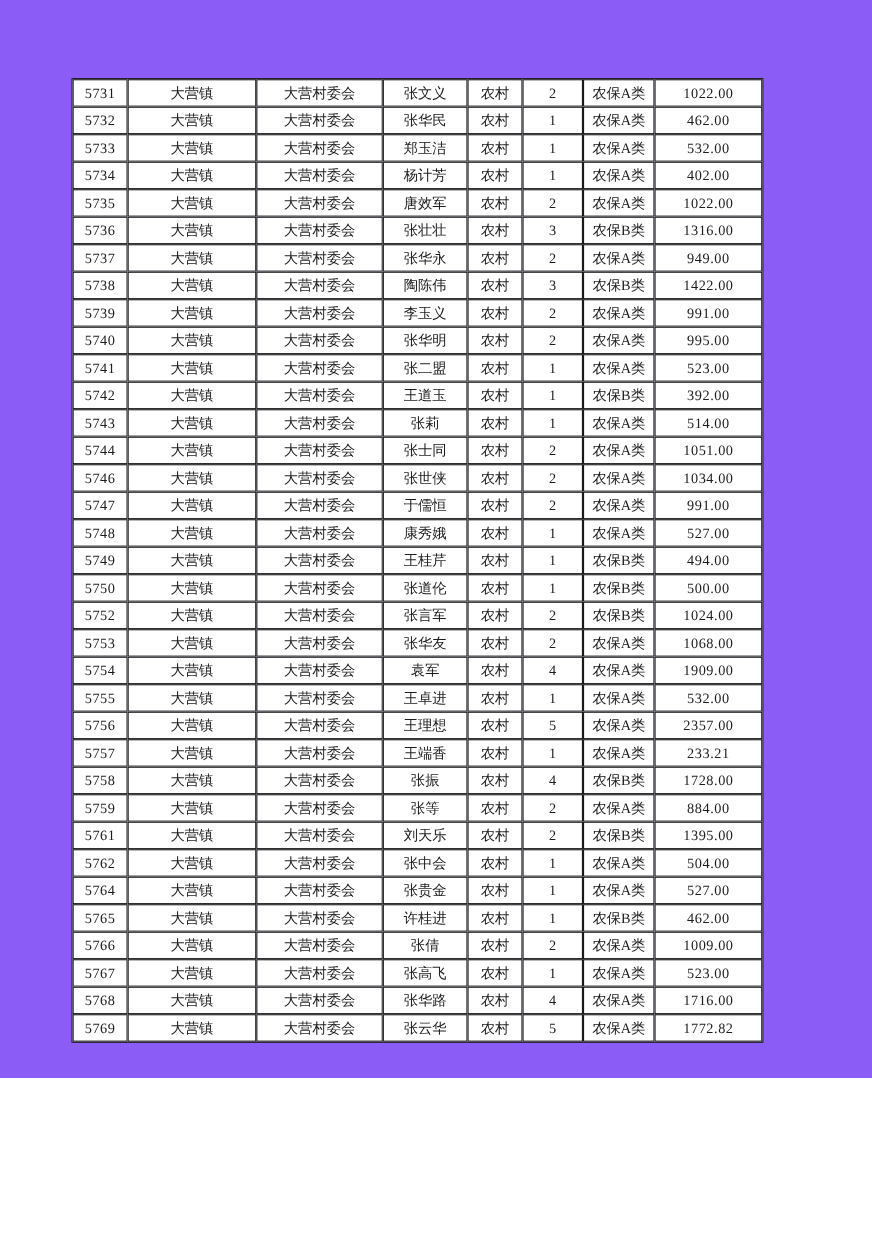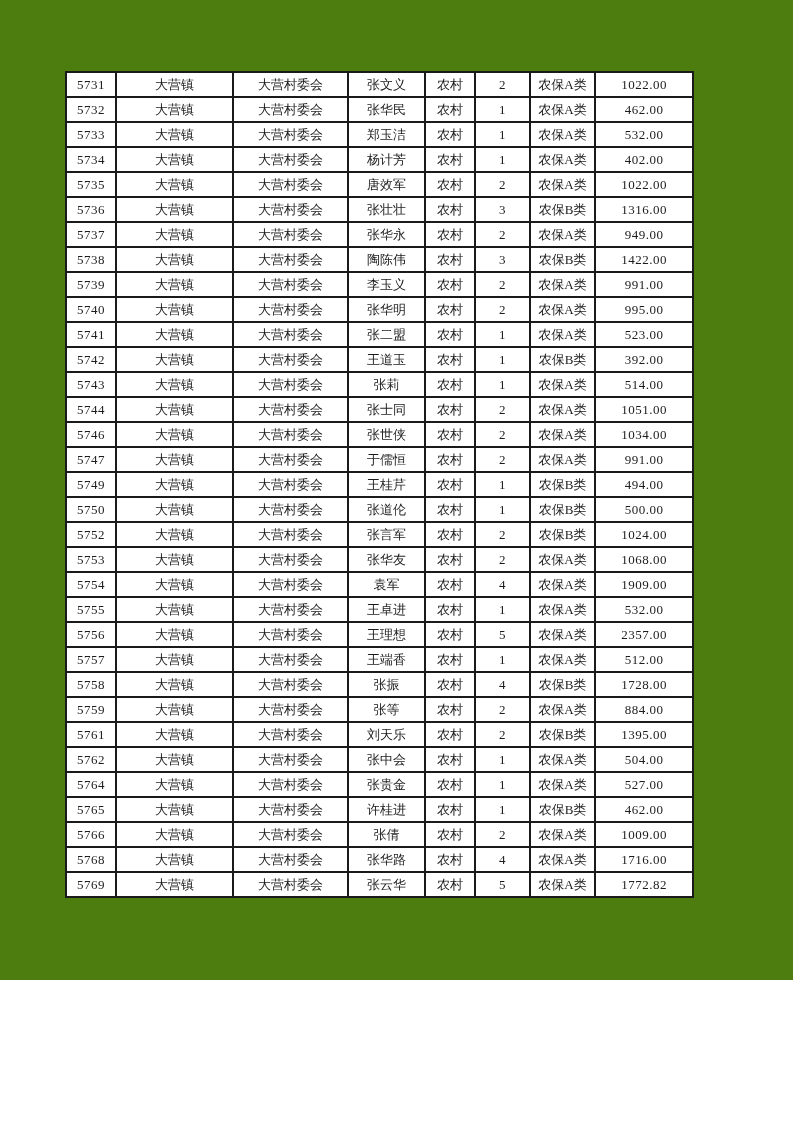--- a/index.html
+++ b/index.html
@@ -13,21 +13,21 @@
     position: relative;
     font-family: "Liberation Serif", "DejaVu Serif", serif;
     color: #1c1c1c;
   }
   .page {
     position: absolute;
     left: 0;
     top: 0;
     width: 793px;
     height: 980px;
-    background: #4d7c0f;
+    background: #8b5cf6;
     overflow: hidden;
   }
   table.data-table {
     position: absolute;
     left: 65px;
     top: 71px;
     width: 627px;
     border-collapse: separate;
     border-spacing: 0;
     table-layout: fixed;
@@ -220,20 +220,30 @@
           <td class="num">5747</td>
           <td>大营镇</td>
           <td>大营村委会</td>
           <td>于儒恒</td>
           <td>农村</td>
           <td class="num">2</td>
           <td>农保A类</td>
           <td class="num">991.00</td>
         </tr>
         <tr>
+          <td class="num">5748</td>
+          <td>大营镇</td>
+          <td>大营村委会</td>
+          <td>康秀娥</td>
+          <td>农村</td>
+          <td class="num">1</td>
+          <td>农保A类</td>
+          <td class="num">527.00</td>
+        </tr>
+        <tr>
           <td class="num">5749</td>
           <td>大营镇</td>
           <td>大营村委会</td>
           <td>王桂芹</td>
           <td>农村</td>
           <td class="num">1</td>
           <td>农保B类</td>
           <td class="num">494.00</td>
         </tr>
         <tr>
@@ -297,21 +307,21 @@
           <td class="num">2357.00</td>
         </tr>
         <tr>
           <td class="num">5757</td>
           <td>大营镇</td>
           <td>大营村委会</td>
           <td>王端香</td>
           <td>农村</td>
           <td class="num">1</td>
           <td>农保A类</td>
-          <td class="num">512.00</td>
+          <td class="num">233.21</td>
         </tr>
         <tr>
           <td class="num">5758</td>
           <td>大营镇</td>
           <td>大营村委会</td>
           <td>张振</td>
           <td>农村</td>
           <td class="num">4</td>
           <td>农保B类</td>
           <td class="num">1728.00</td>
@@ -368,20 +378,30 @@
         </tr>
         <tr>
           <td class="num">5766</td>
           <td>大营镇</td>
           <td>大营村委会</td>
           <td>张倩</td>
           <td>农村</td>
           <td class="num">2</td>
           <td>农保A类</td>
           <td class="num">1009.00</td>
+        </tr>
+        <tr>
+          <td class="num">5767</td>
+          <td>大营镇</td>
+          <td>大营村委会</td>
+          <td>张高飞</td>
+          <td>农村</td>
+          <td class="num">1</td>
+          <td>农保A类</td>
+          <td class="num">523.00</td>
         </tr>
         <tr>
           <td class="num">5768</td>
           <td>大营镇</td>
           <td>大营村委会</td>
           <td>张华路</td>
           <td>农村</td>
           <td class="num">4</td>
           <td>农保A类</td>
           <td class="num">1716.00</td>

